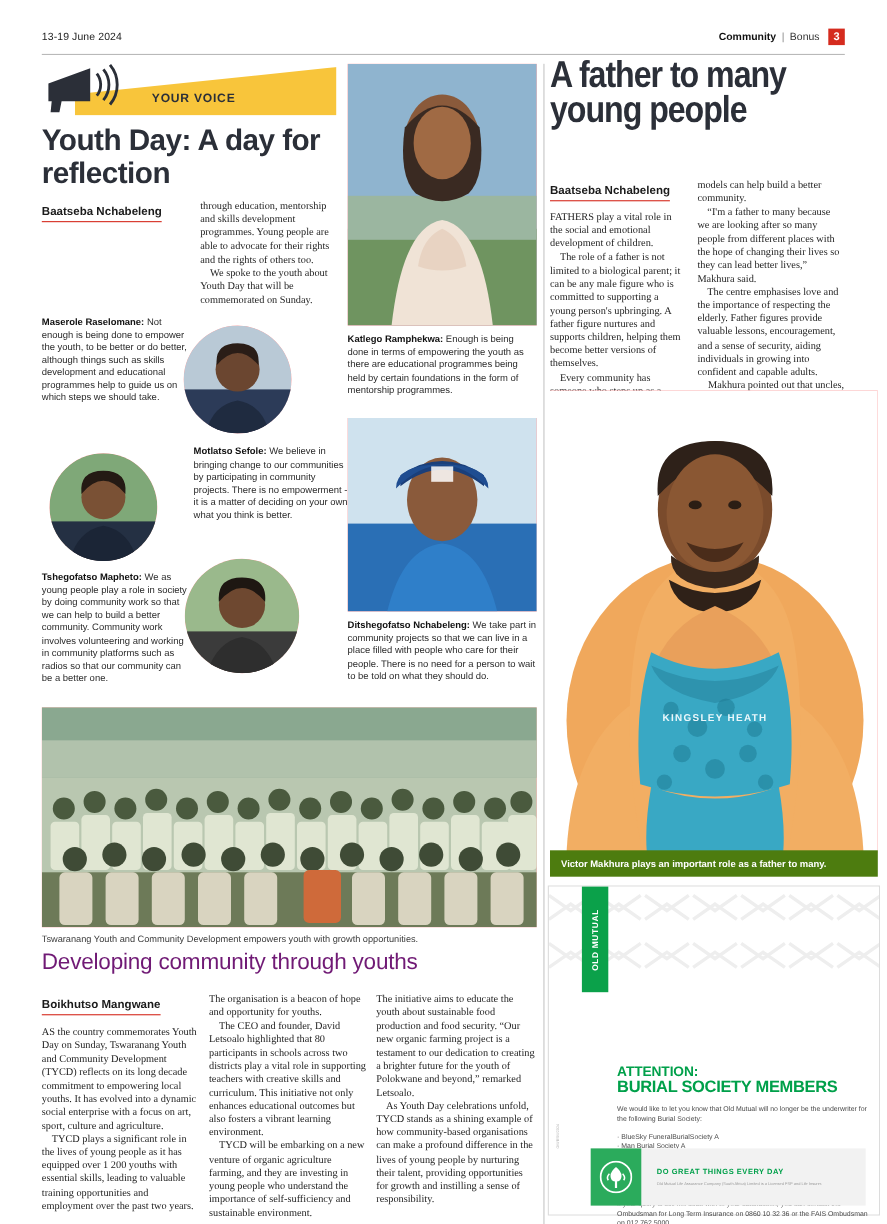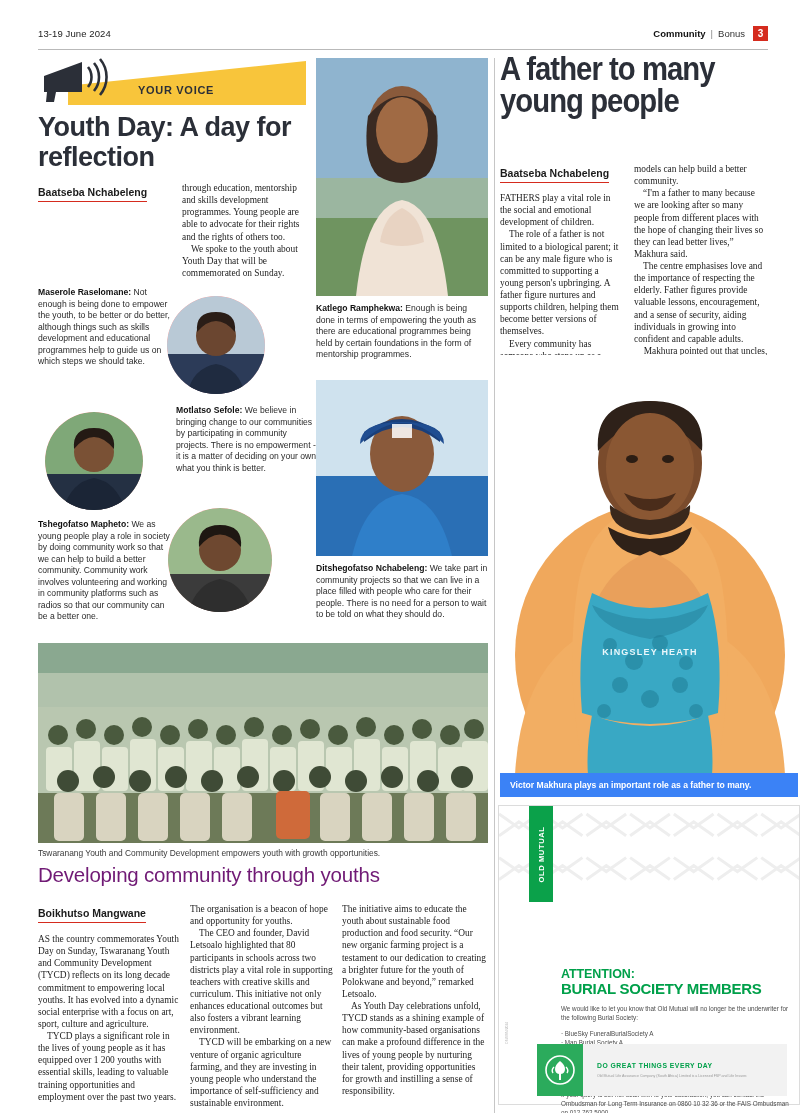--- a/index.html
+++ b/index.html
@@ -120,21 +120,21 @@
     transform: scaleX(0.86); transform-origin: left top;
   }
   .fa-col1 { position: absolute; left: 500px; top: 163px; width: 124px; }
   .fa-col2 { position: absolute; left: 634px; top: 163px; width: 134px; }
   .fa-col1 .serif { margin-top: 9px; }
   .fa-col2 .serif .tailcenter { text-align: center; }
 
   .ph-victor { left: 500px; top: 355px; width: 298px; height: 420px; }
   .victor-cap {
     position: absolute; left: 500px; top: 773px; width: 298px; height: 24px;
-    background: #3b82f6; color: #fff; font-size: 8.6px; font-weight: bold;
+    background: #4d7c0f; color: #fff; font-size: 8.6px; font-weight: bold;
     display: flex; align-items: center; padding-left: 10px;
   }
 
   
   .ad { position: absolute; left: 498px; top: 805px; width: 302px; height: 300px; background: #fff; border: 1px solid #dcdcdc; }
   .ad-pattern { position: absolute; inset: 0; overflow: hidden; }
   .ad-green-tab {
     position: absolute; left: 30px; top: 0px; width: 24px; height: 96px;
     background: #0ba14a; display: flex; align-items: center; justify-content: center;
   }

